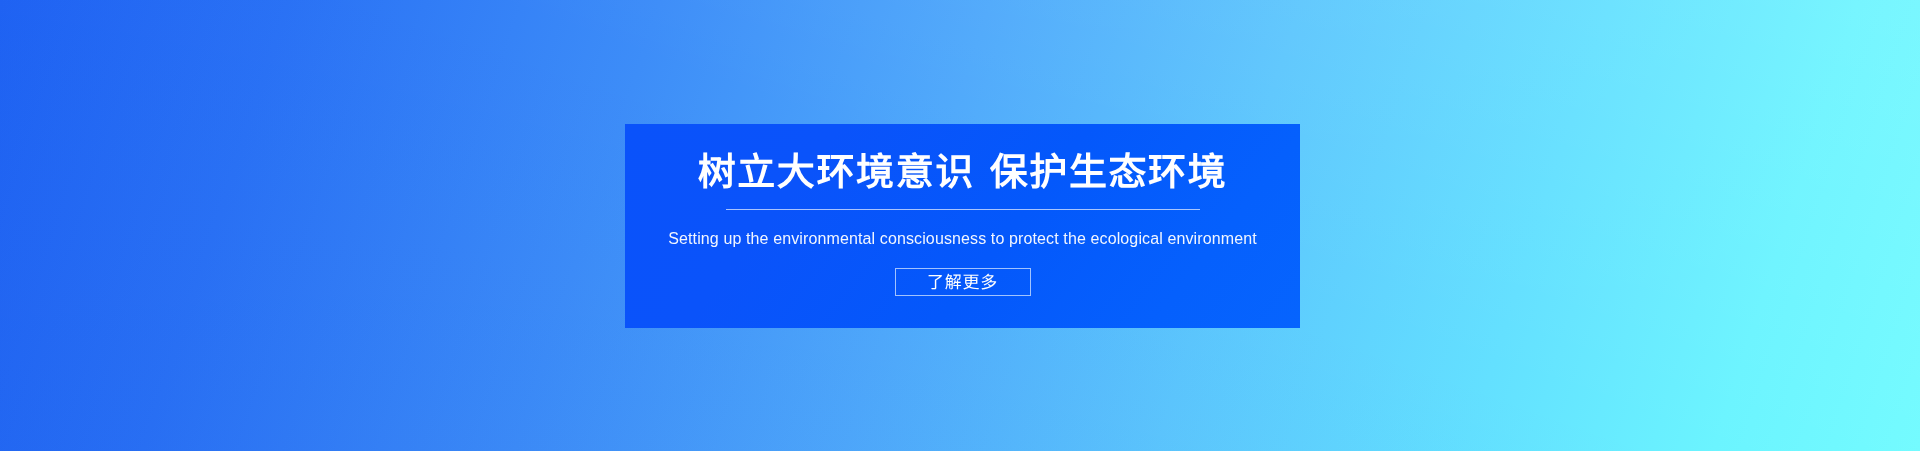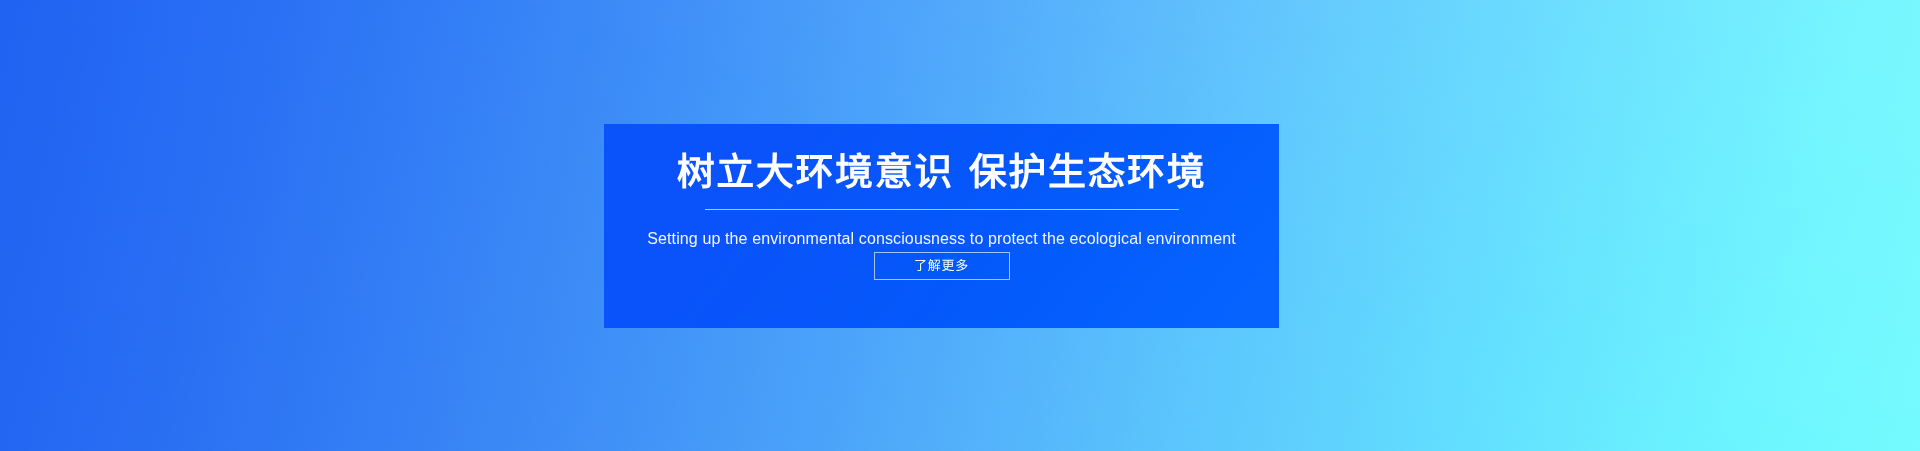--- a/index.html
+++ b/index.html
@@ -47,21 +47,21 @@
         rgba(255,255,255,0.085) 0%,
         rgba(255,255,255,0.00) 46%,
         rgba(0,40,200,0.055) 100%
       );
     pointer-events: none;
   }
 
   
   .panel {
     position: absolute;
-    left: 604px;
+    left: 625px;
     top: 124px;
     width: 675px;
     height: 204px;
     background:
       linear-gradient(128deg,
         #0a52fa 0%,
         #0a53fa 26%,
         #0458fb 56%,
         #0560fd 82%,
         #0664fe 100%
@@ -100,27 +100,27 @@
     font-size: 16px;
     line-height: 1.4;
     font-weight: 400;
     letter-spacing: 0.12px;
     white-space: nowrap;
     text-align: center;
   }
 
   
   .cta-button {
-    margin-top: 2px;
+    margin-top: 18px;
     width: 136px;
     height: 28px;
     border: 1px solid rgba(206,226,255,0.78);
     background: transparent;
     color: #ffffff;
-    font-size: 13px;
+    font-size: 17px;
     line-height: 26px;
     letter-spacing: 0.8px;
     text-align: center;
     cursor: pointer;
     font-family: "DejaVu Sans", "Liberation Sans", sans-serif;
     display: block;
     padding: 0;
   }
 </style>
 </head>

